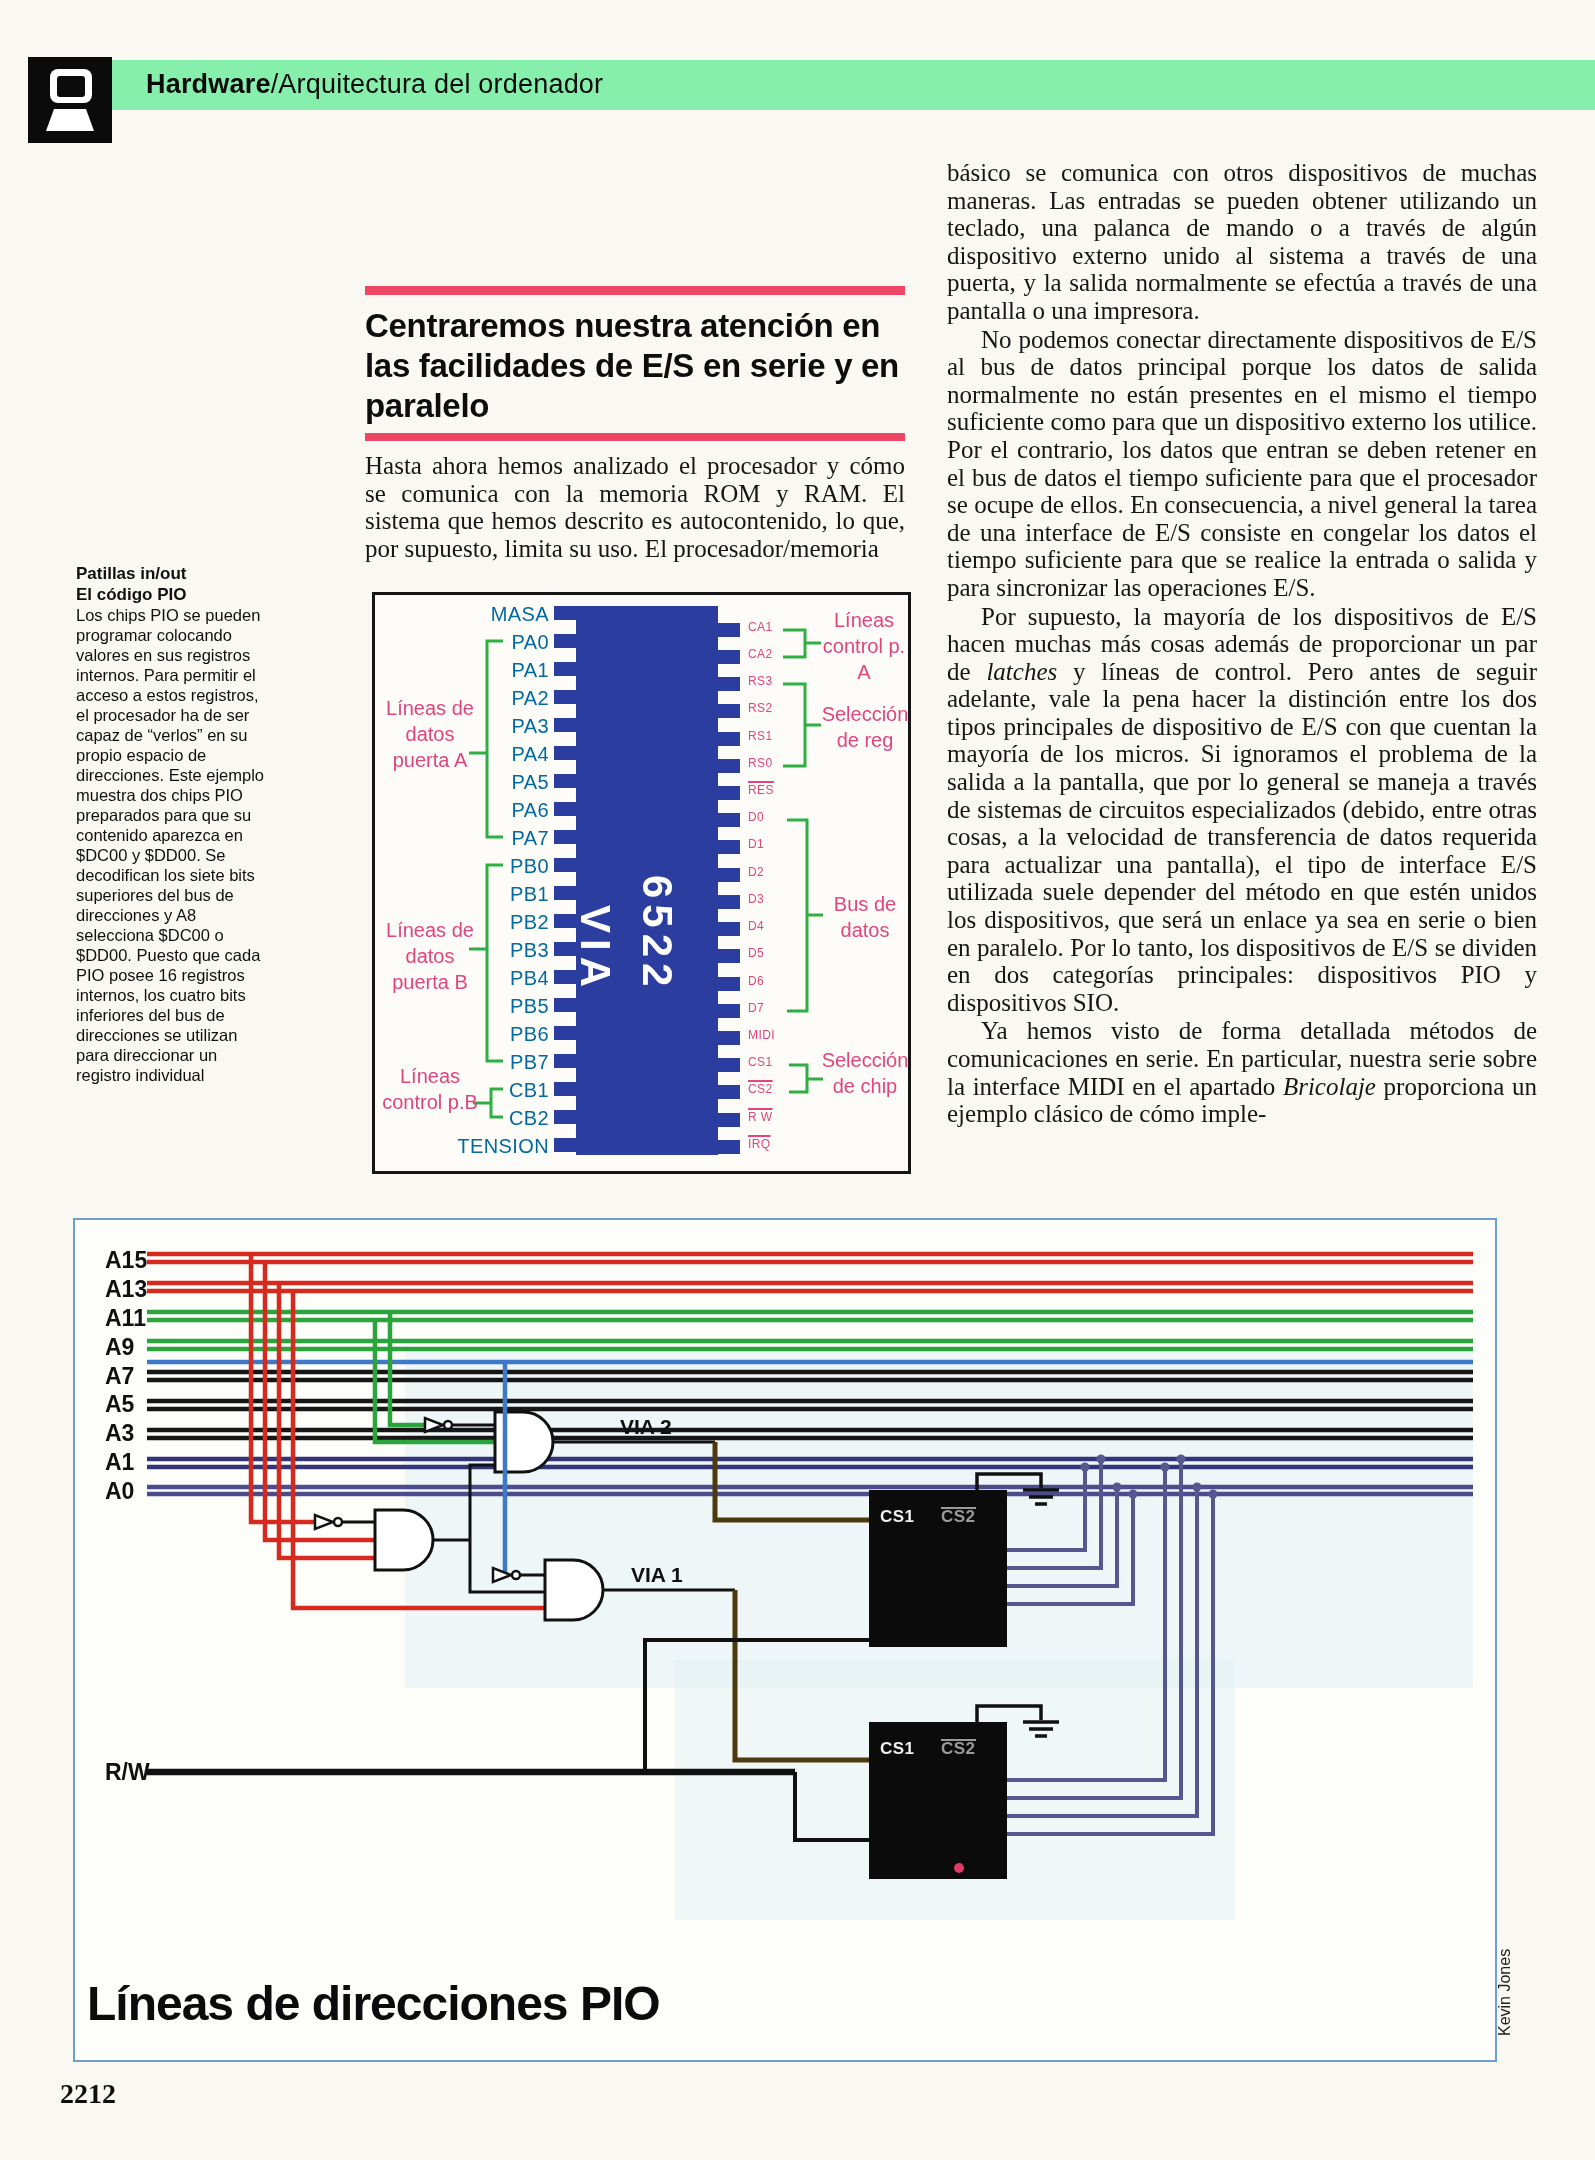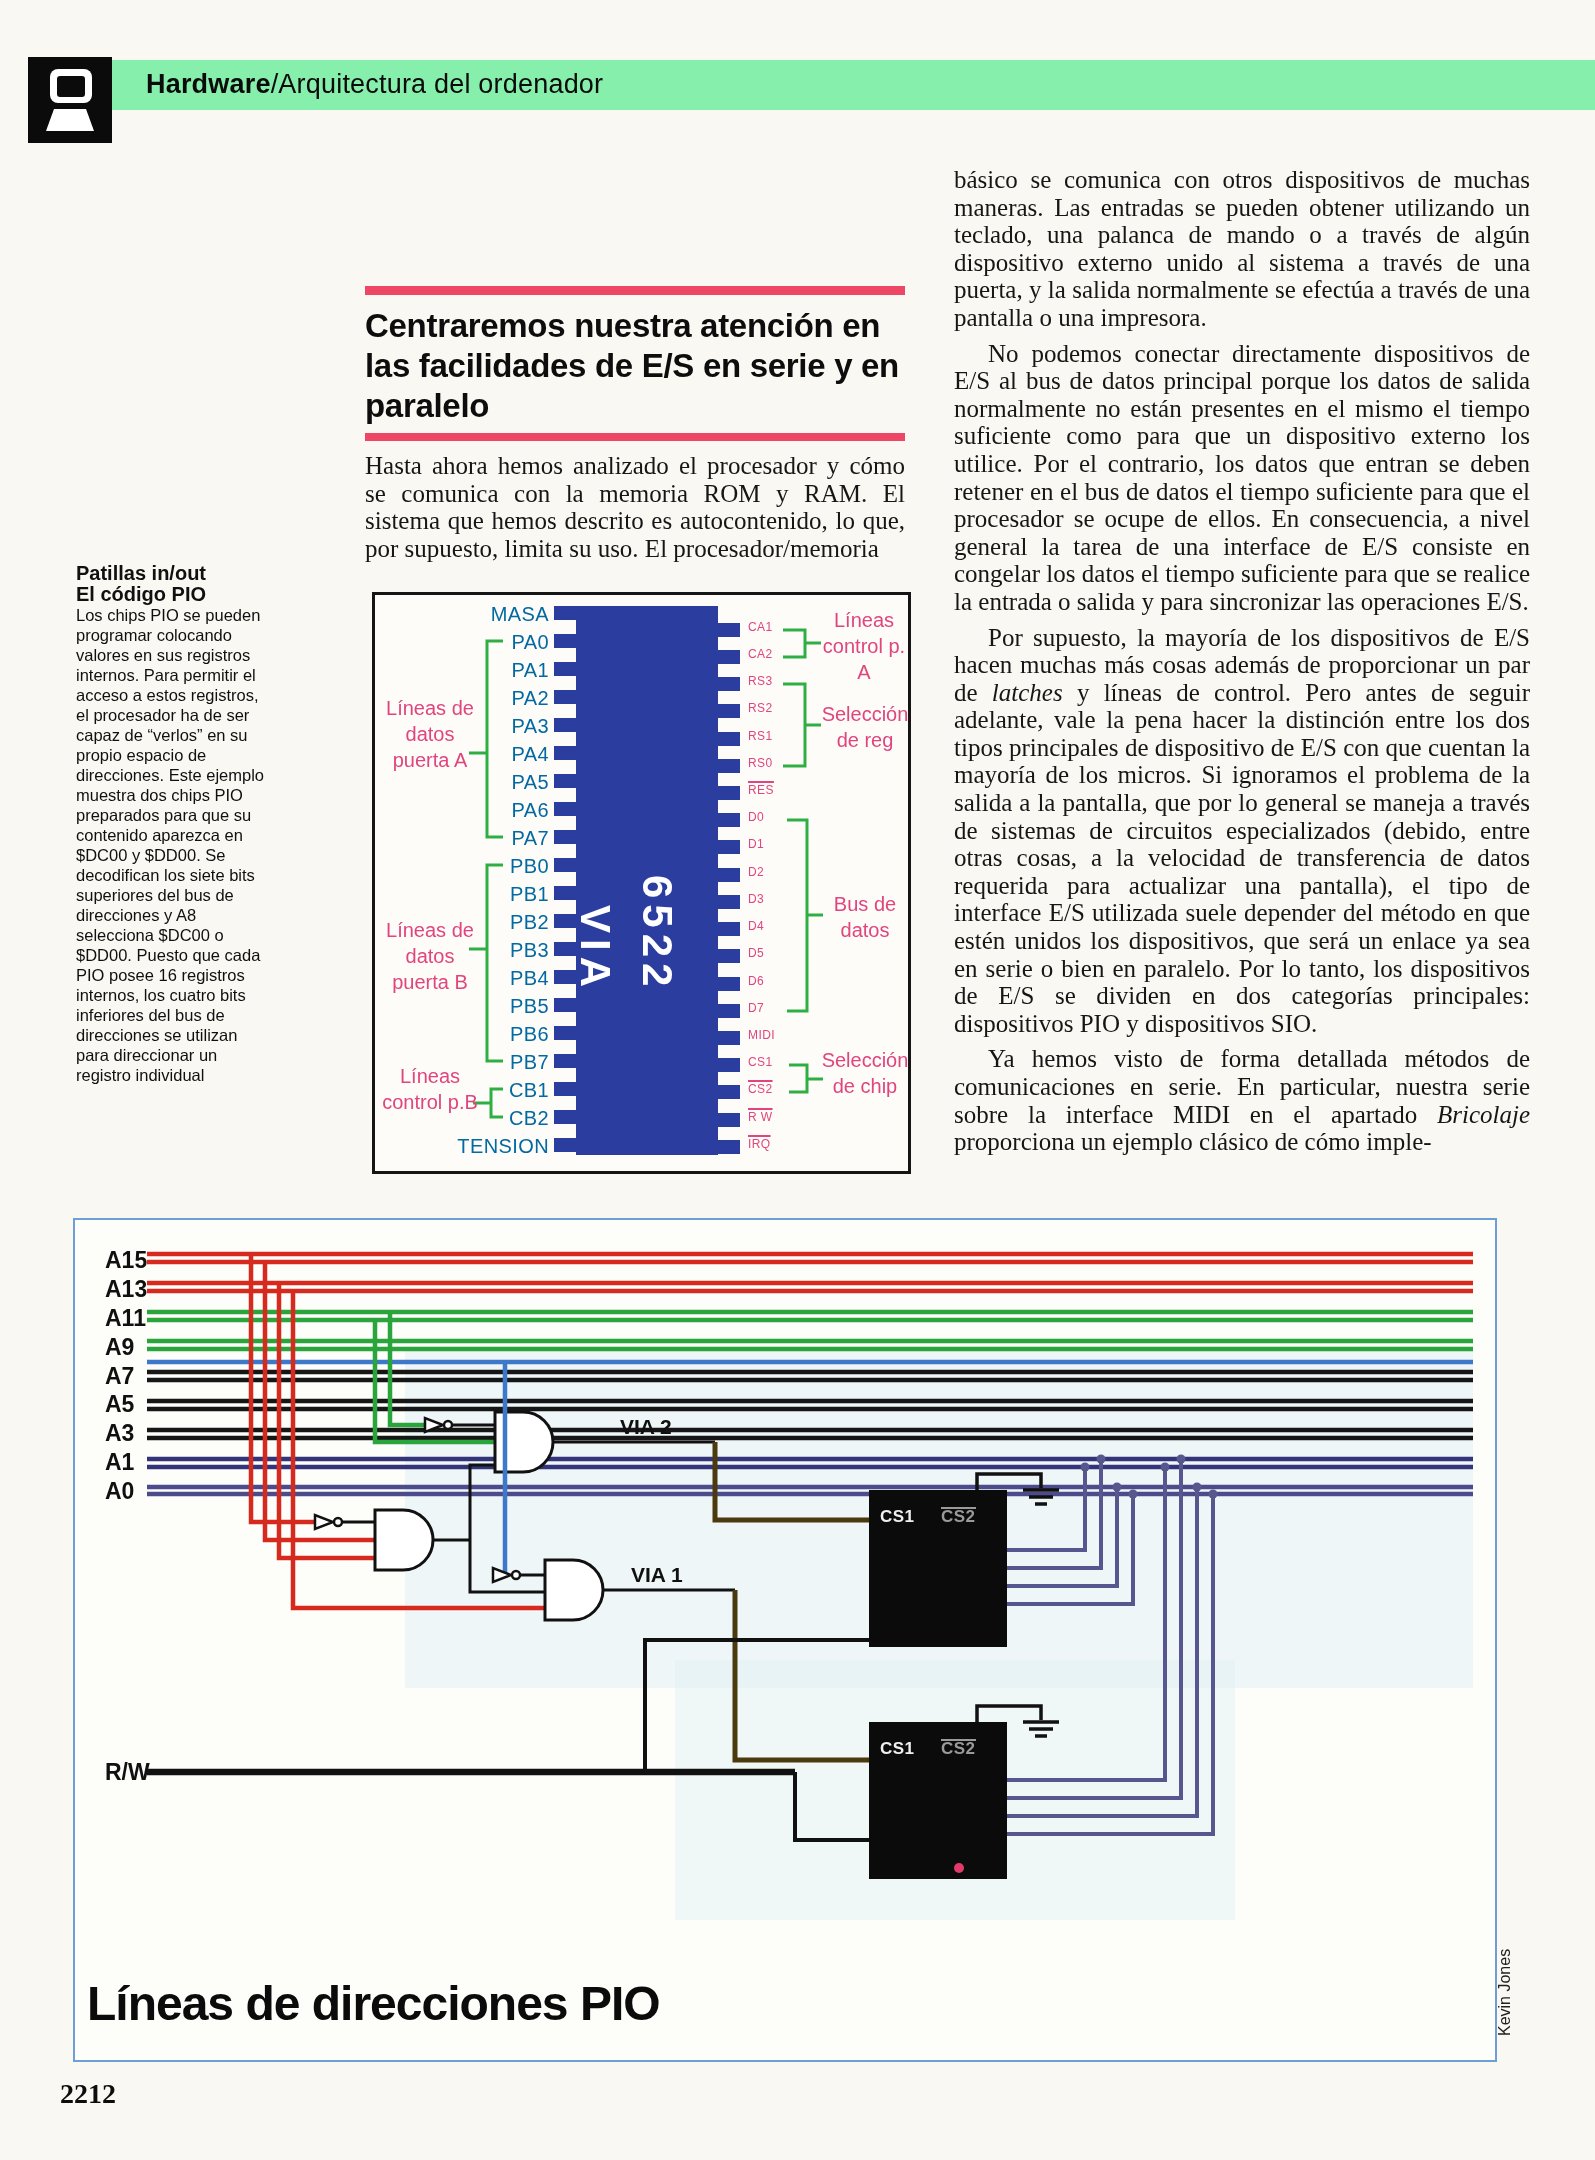--- a/index.html
+++ b/index.html
@@ -17,37 +17,37 @@
             font-size:132px;line-height:.95;font-weight:800;letter-spacing:-5px;color:#0c0c0c;}
   .rule{position:absolute;left:365px;width:540px;background:#ee4766;}
   .standfirst{position:absolute;left:365px;top:306px;width:540px;font-size:33px;line-height:40px;
               font-weight:700;color:#0d0d0d;letter-spacing:-.3px;}
   .serif{font-family:"Liberation Serif",serif;font-size:25px;line-height:27.6px;
          text-align:justify;color:#161616;}
   .intro{position:absolute;left:365px;top:452px;width:540px;}
 
   
   .mnotes{position:absolute;left:76px;top:563px;width:198px;font-size:16.5px;line-height:20px;color:#101010;}
-  .mnotes h4{margin:0;font-size:20px;line-height:21px;font-weight:700;}
+  .mnotes h4{margin:0;font-size:17px;line-height:21px;font-weight:700;}
   .mnotes p{margin:0 0 18px 0;}
 
   
   .chipbox{position:absolute;left:372px;top:592px;width:533px;height:576px;
            border:3px solid #151515;background:#fdfcf8;}
   .chipbox svg{position:absolute;left:0;top:0;}
   .pin-l{position:absolute;left:0;width:174px;text-align:right;font-size:20px;
          color:#0369a1;letter-spacing:.4px;white-space:nowrap;}
   .pin-r{position:absolute;left:373px;width:152px;font-size:12px;color:#e0457e;
          letter-spacing:.4px;white-space:nowrap;}
   .ov{text-decoration:overline;text-decoration-thickness:2px;}
   .grp{position:absolute;font-size:20px;color:#e0457e;text-align:center;line-height:26px;}
 
   
   .rcol{position:absolute;left:946px;top:158px;width:592px;}
-  .rcol p{margin:8px;}
+  .rcol p{margin:1px;}
   .rcol p + p{text-indent:34px;}
 
   
   .bottom-box{position:absolute;left:73px;top:1218px;width:1420px;height:840px;
               border:2px solid #6e9fd4;background:#fdfdfa;}
   .bottom-box svg{position:absolute;left:0;top:0;}
   .diag-title{position:absolute;left:12px;top:756px;font-size:48px;font-weight:800;
               letter-spacing:-1px;color:#0b0b0b;}
   svg text{font-family:"Liberation Sans",sans-serif;}
   .addr{font-size:23px;font-weight:700;fill:#101010;}

